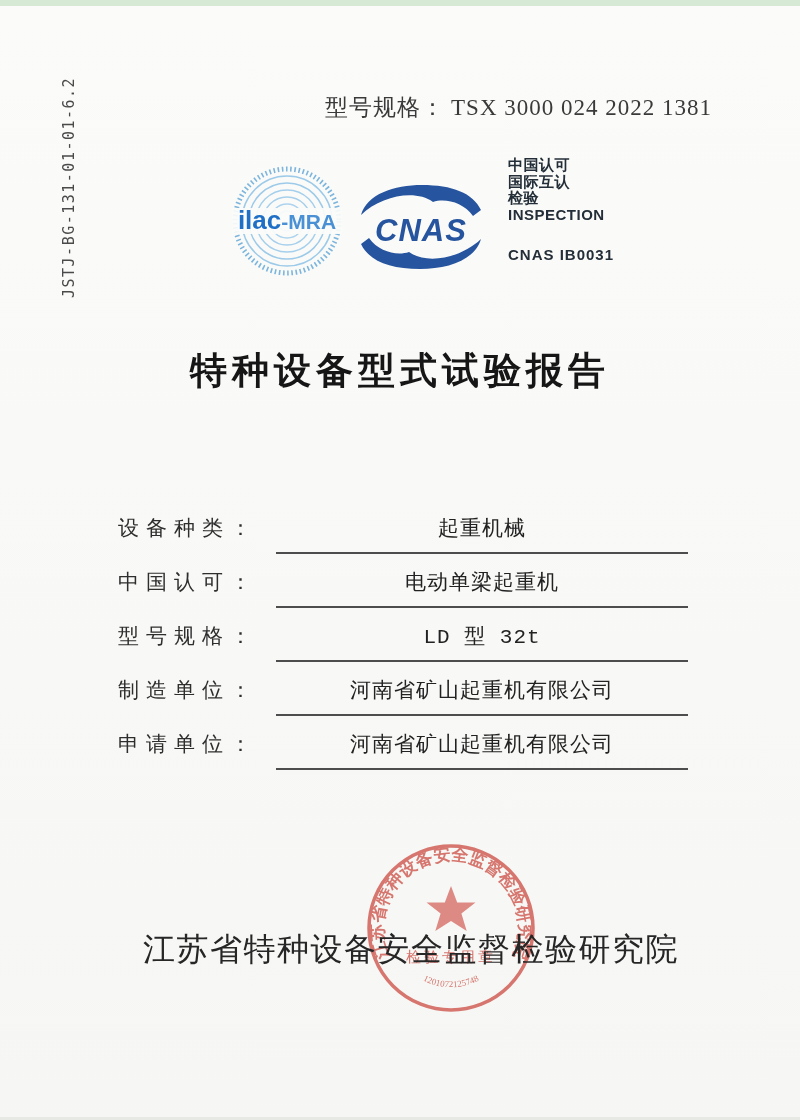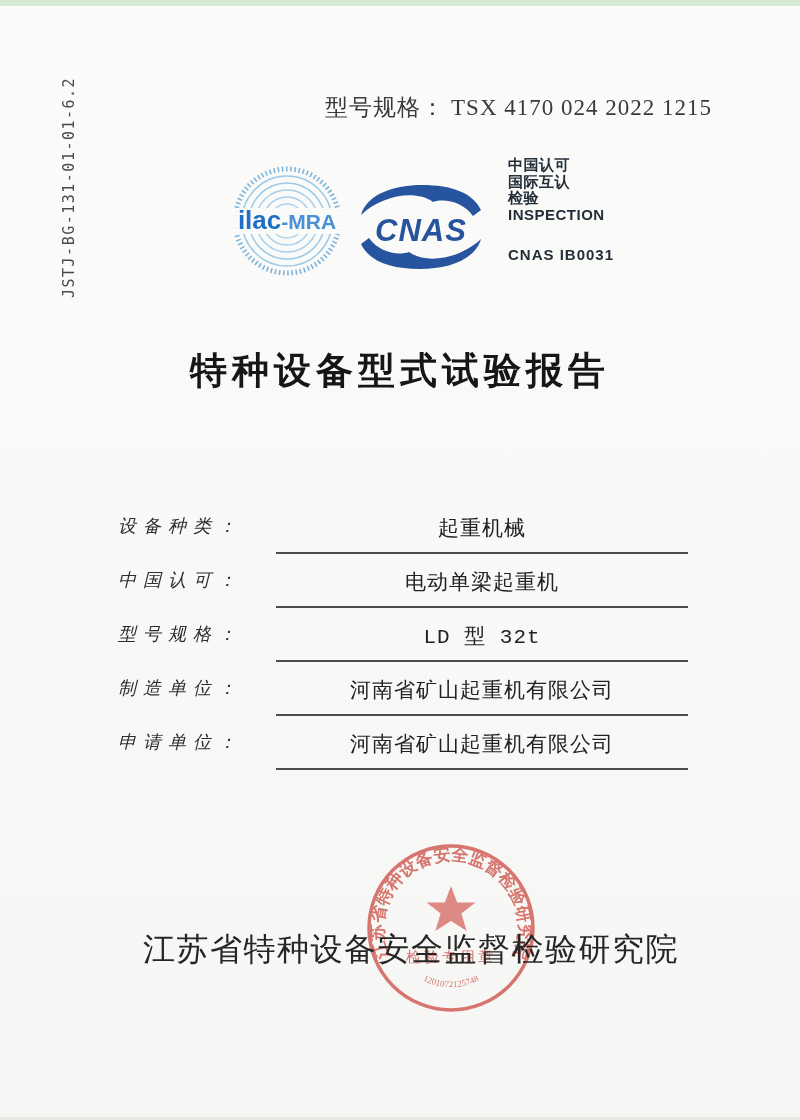--- a/index.html
+++ b/index.html
@@ -44,21 +44,21 @@
     position:absolute;left:0;right:0;top:340px;margin:6px;
     text-align:center;font-size:37px;font-weight:bold;color:#161616;
     letter-spacing:5px;
   }
 
   
   .form{position:absolute;left:118px;top:504px;width:572px;}
   .form-row{position:relative;height:54px;}
   .form-label{
     position:absolute;left:0;top:10px;
-    font-size:18px;letter-spacing:7px;color:#2e2e2e;white-space:nowrap;font-style:italic;
+    font-size:21px;letter-spacing:7px;color:#2e2e2e;white-space:nowrap;
   }
   .form-value{
     position:absolute;left:158px;right:2px;top:0;height:48px;
     border-bottom:2px solid #4d4d4d;
     display:flex;align-items:center;justify-content:center;
     font-size:21px;color:#222;letter-spacing:1px;font-family:Liberation Mono, monospace;
   }
 
   
   .stamp{position:absolute;left:360px;top:841px;z-index:1;opacity:0.82;}
@@ -70,21 +70,21 @@
     font-size:32px;letter-spacing:1.5px;color:#262626;font-weight:500;
   }
 </style>
 </head>
 <body>
 
 <div class="page">
   <div class="top-strip"></div>
 
   <div class="report-line">
-    <span>型号规格：</span><span class="num">TSX 4170 024 2022 1215</span>
+    <span>型号规格：</span><span class="num">TSX 3000 024 2022 1381</span>
   </div>
 
   <div class="doc-code">JSTJ-BG-131-01-01-6.2</div>
 
   <svg class="ilac-logo" width="112" height="116" viewBox="0 0 112 116">
     <g>
       <circle cx="56" cy="56" r="52" fill="none" stroke="#7db5dd" stroke-width="5" stroke-dasharray="1.6 2.6"></circle>
       <circle cx="56" cy="56" r="45" fill="none" stroke="#9dcae9" stroke-width="1.5"></circle>
       <circle cx="56" cy="56" r="38" fill="none" stroke="#9dcae9" stroke-width="1.5"></circle>
       <circle cx="56" cy="56" r="31" fill="none" stroke="#a6cfec" stroke-width="1.5"></circle>

